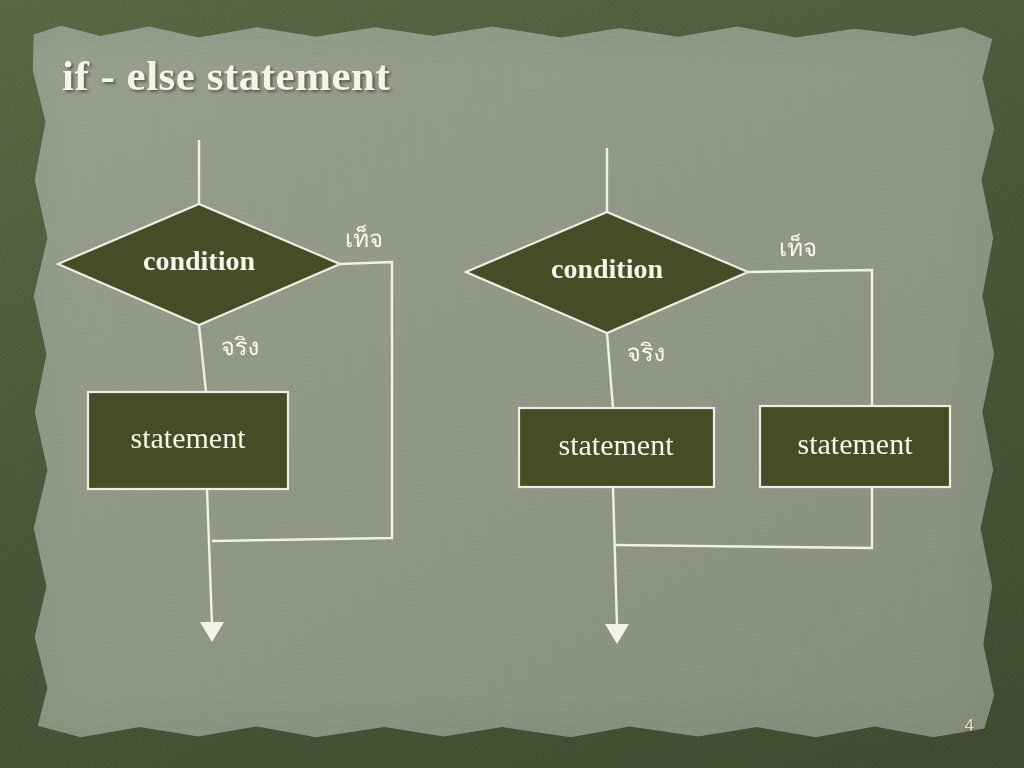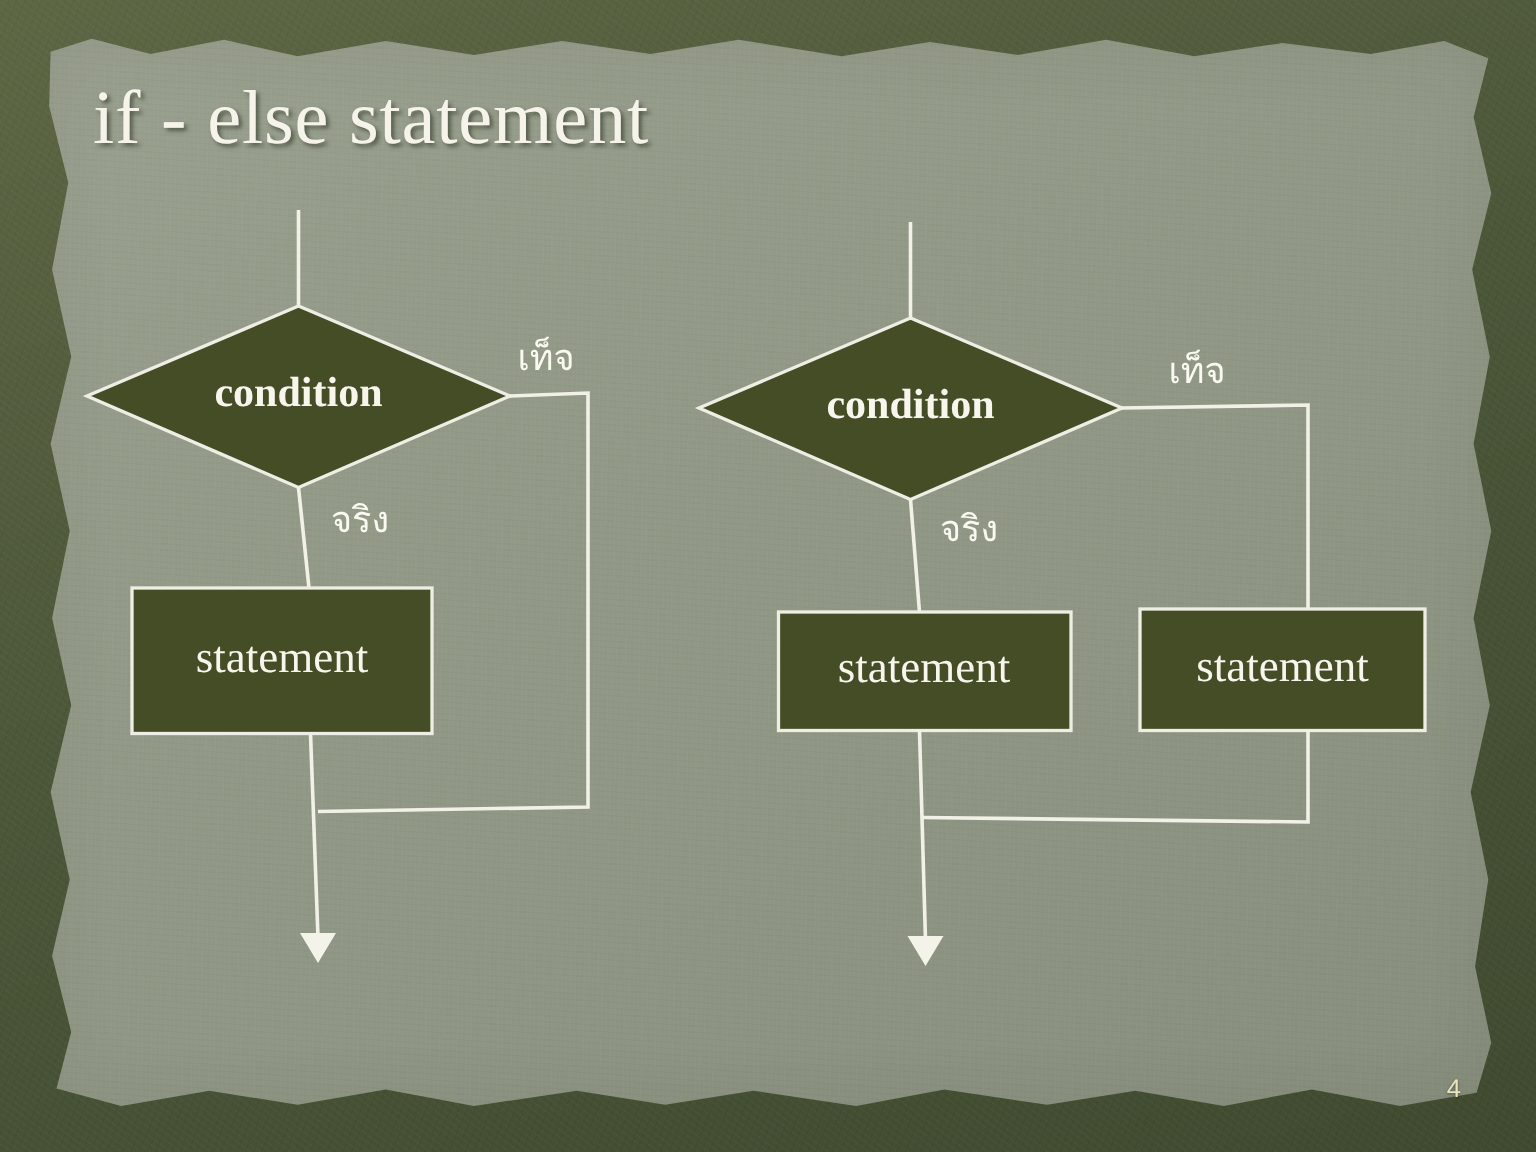--- a/index.html
+++ b/index.html
@@ -62,23 +62,23 @@
       2.5% 46%, 1.2% 38%, 2.6% 30%, 1.3% 22%, 2.4% 14%, 1.1% 7%
     );
     box-shadow: inset 0 0 60px rgba(0,0,0,0.07);
   }
 
   
   #title {
     position: absolute;
     left: 62px;
     top: 54px;
-    font-size: 51px;
+    font-size: 43px;
     line-height: 1;
-    font-weight: 400;
+    font-weight: 700;
     color: #f6f4ea;
     letter-spacing: 0.5px;
     text-shadow: 2px 2px 3px rgba(30,36,20,0.55);
     white-space: pre;
   }
 
   
   #chart {
     position: absolute;
     left: 0;

